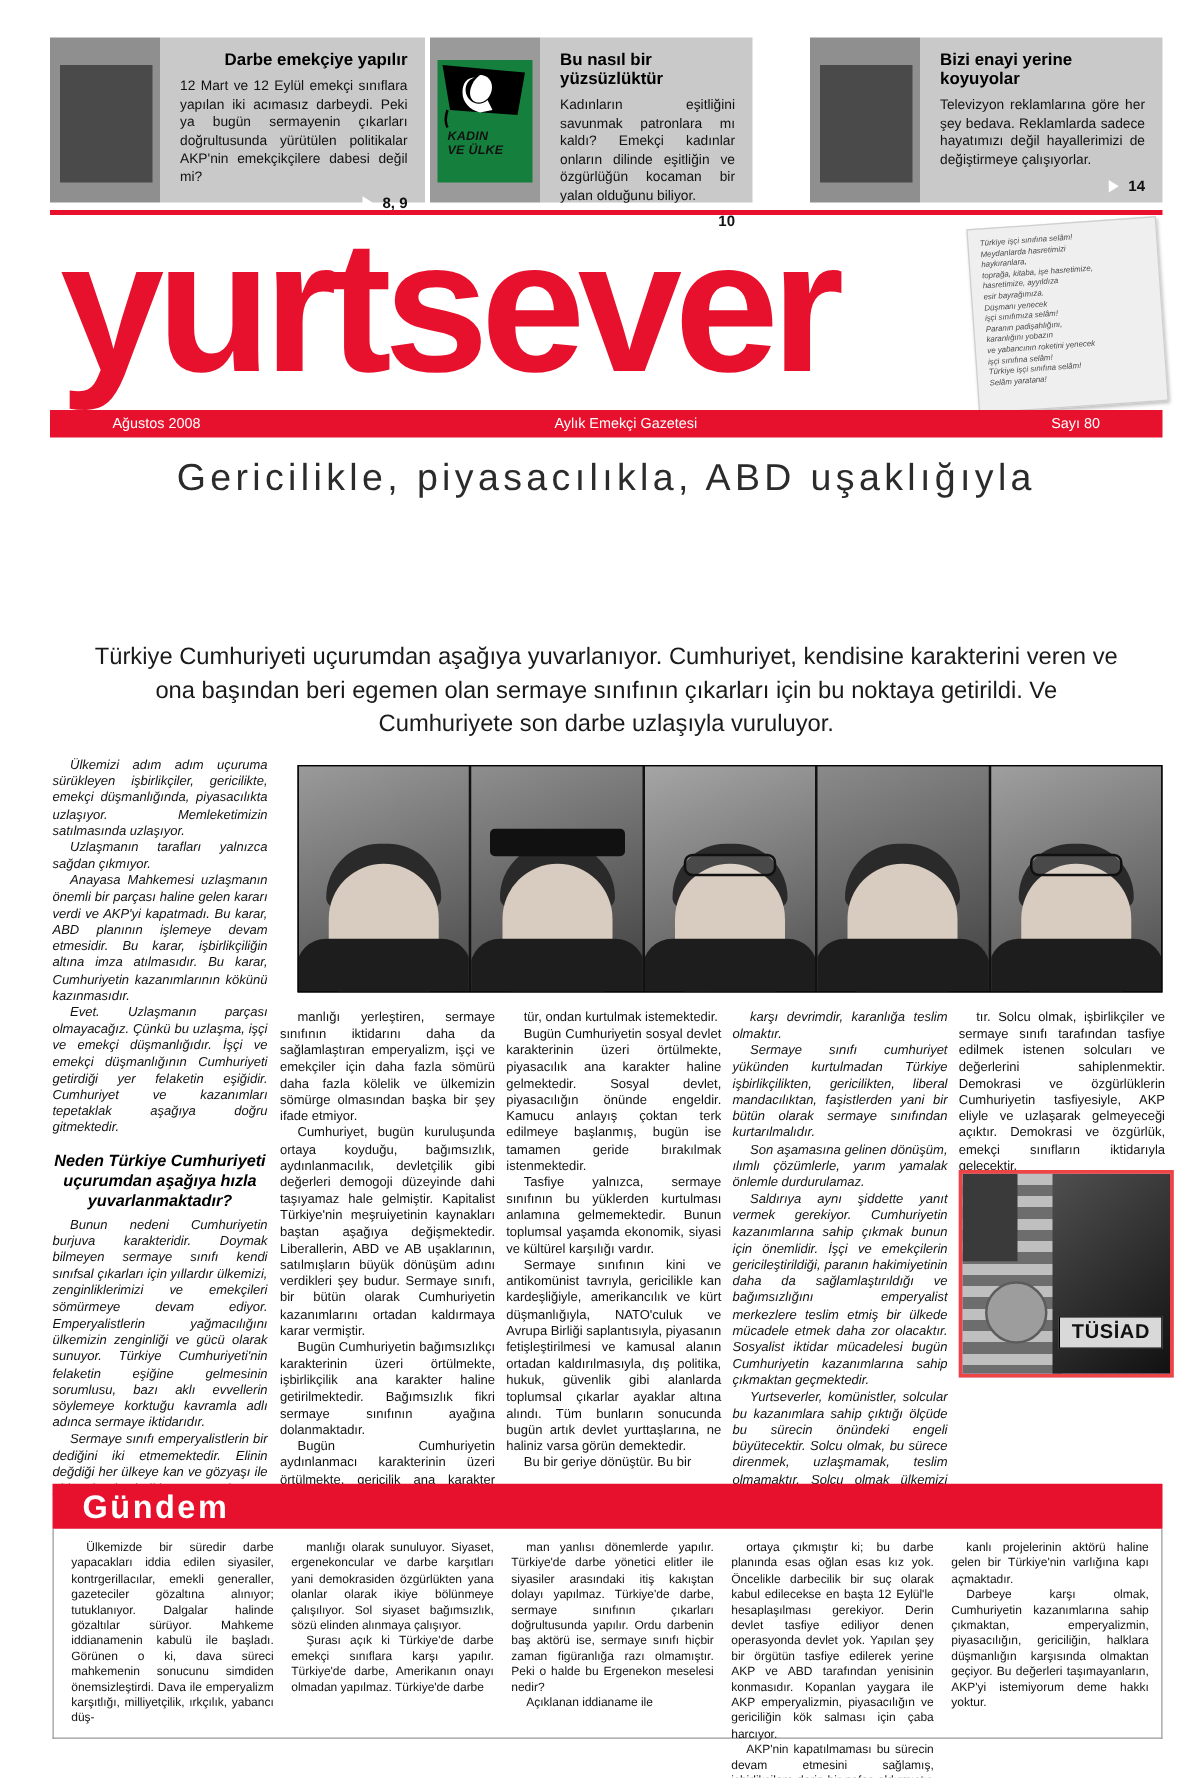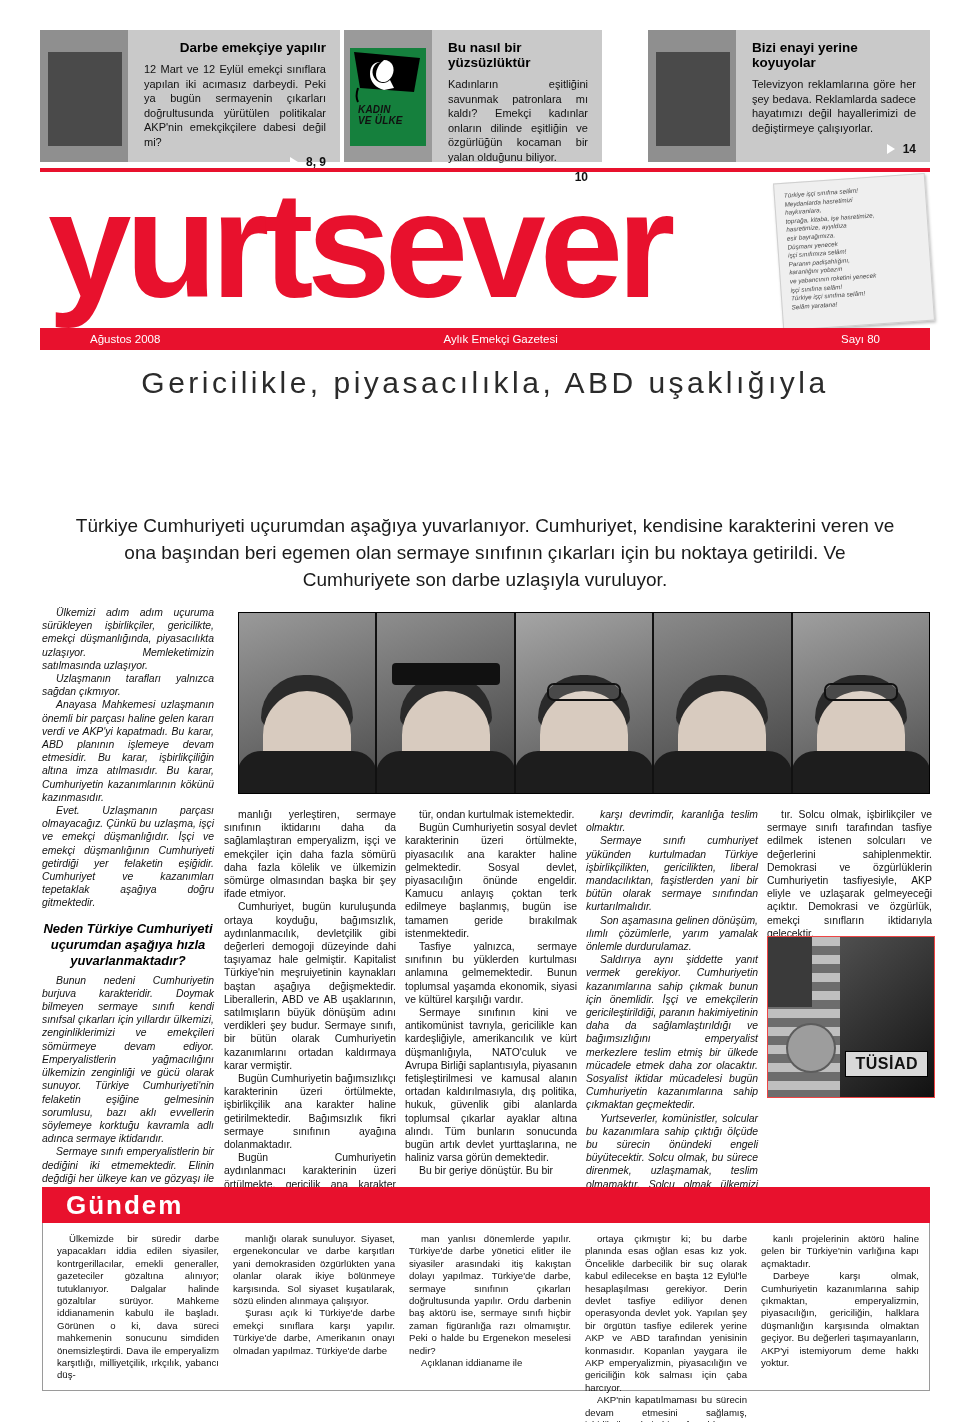--- a/index.html
+++ b/index.html
@@ -169,21 +169,21 @@
     margin:11px 0 5px 0;text-indent:0;text-align:center;
   }
   #c1{left:0;top:0;font-style:italic;}
   #c2{left:182px;top:202px;}
   #c3{left:363px;top:202px;}
   #c4{left:544px;top:202px;font-style:italic;}
   #c5{left:725px;top:202px;width:165px;}
 
   .tusiad-photo{
     position:absolute;left:725px;top:330px;width:166px;height:160px;
-    border:1px solid #ef4444;background:#c4b5fd;overflow:hidden;
+    border:3px solid #ef4444;background:#c4b5fd;overflow:hidden;
   }
   .tus-flag{
     position:absolute;left:0;top:0;width:80px;height:160px;
     background:repeating-linear-gradient(#bfbfbf 0 9px,#6d6d6d 9px 18px);
   }
   .tus-stars{
     position:absolute;left:0;top:0;width:44px;height:70px;background:#3a3a3a;
   }
   .tus-dark{
     position:absolute;left:72px;top:0;width:94px;height:160px;
@@ -397,21 +397,21 @@
   </div>
 
   <div class="gundem-bar"></div>
   <div class="gundem-title">Gündem</div>
 
   <div class="gundem-box">
     <div class="gcol" id="g1">
       <p>Ülkemizde bir süredir darbe yapacakları iddia edilen siyasiler, kontrgerillacılar, emekli generaller, gazeteciler gözaltına alınıyor; tutuklanıyor. Dalgalar halinde gözaltılar sürüyor. Mahkeme iddianamenin kabulü ile başladı. Görünen o ki, dava süreci mahkemenin sonucunu simdiden önemsizleştirdi. Dava ile emperyalizm karşıtlığı, milliyetçilik, ırkçılık, yabancı düş-</p>
     </div>
     <div class="gcol" id="g2">
-      <p>manlığı olarak sunuluyor. Siyaset, ergenekoncular ve darbe karşıtları yani demokrasiden özgürlükten yana olanlar olarak ikiye bölünmeye karşısında. Sol siyaset kuşatılarak, sözü elinden alınmaya çalışıyor.</p>
+      <p>manlığı olarak sunuluyor. Siyaset, ergenekoncular ve darbe karşıtları yani demokrasiden özgürlükten yana olanlar olarak ikiye bölünmeye çalışılıyor. Sol siyaset bağımsızlık, sözü elinden alınmaya çalışıyor.</p>
       <p>Şurası açık ki Türkiye'de darbe emekçi sınıflara karşı yapılır. Türkiye'de darbe, Amerikanın onayı olmadan yapılmaz. Türkiye'de darbe</p>
     </div>
     <div class="gcol" id="g3">
       <p>man yanlısı dönemlerde yapılır. Türkiye'de darbe yönetici elitler ile siyasiler arasındaki itiş kakıştan dolayı yapılmaz. Türkiye'de darbe, sermaye sınıfının çıkarları doğrultusunda yapılır. Ordu darbenin baş aktörü ise, sermaye sınıfı hiçbir zaman figüranlığa razı olmamıştır. Peki o halde bu Ergenekon meselesi nedir?</p>
       <p>Açıklanan iddianame ile</p>
     </div>
     <div class="gcol" id="g4">
       <p>ortaya çıkmıştır ki; bu darbe planında esas oğlan esas kız yok. Öncelikle darbecilik bir suç olarak kabul edilecekse en başta 12 Eylül'le hesaplaşılması gerekiyor. Derin devlet tasfiye ediliyor denen operasyonda devlet yok. Yapılan şey bir örgütün tasfiye edilerek yerine AKP ve ABD tarafından yenisinin konmasıdır. Kopanlan yaygara ile AKP emperyalizmin, piyasacılığın ve gericiliğin kök salması için çaba harcıyor.</p>
       <p>AKP'nin kapatılmaması bu sürecin devam etmesini sağlamış, işbirlikçilere derin bir nefes aldırmıştır. Türkiye'nin içerisine sokulduğu süreçte gericilik, bağımlılık, piyasacılık adına sermaye cephesi kazanmaya devam etmektedir. AKP iktidarının devam etmesi, darbelere ve Ortadoğu'da emperyalizmin</p>
     </div>

